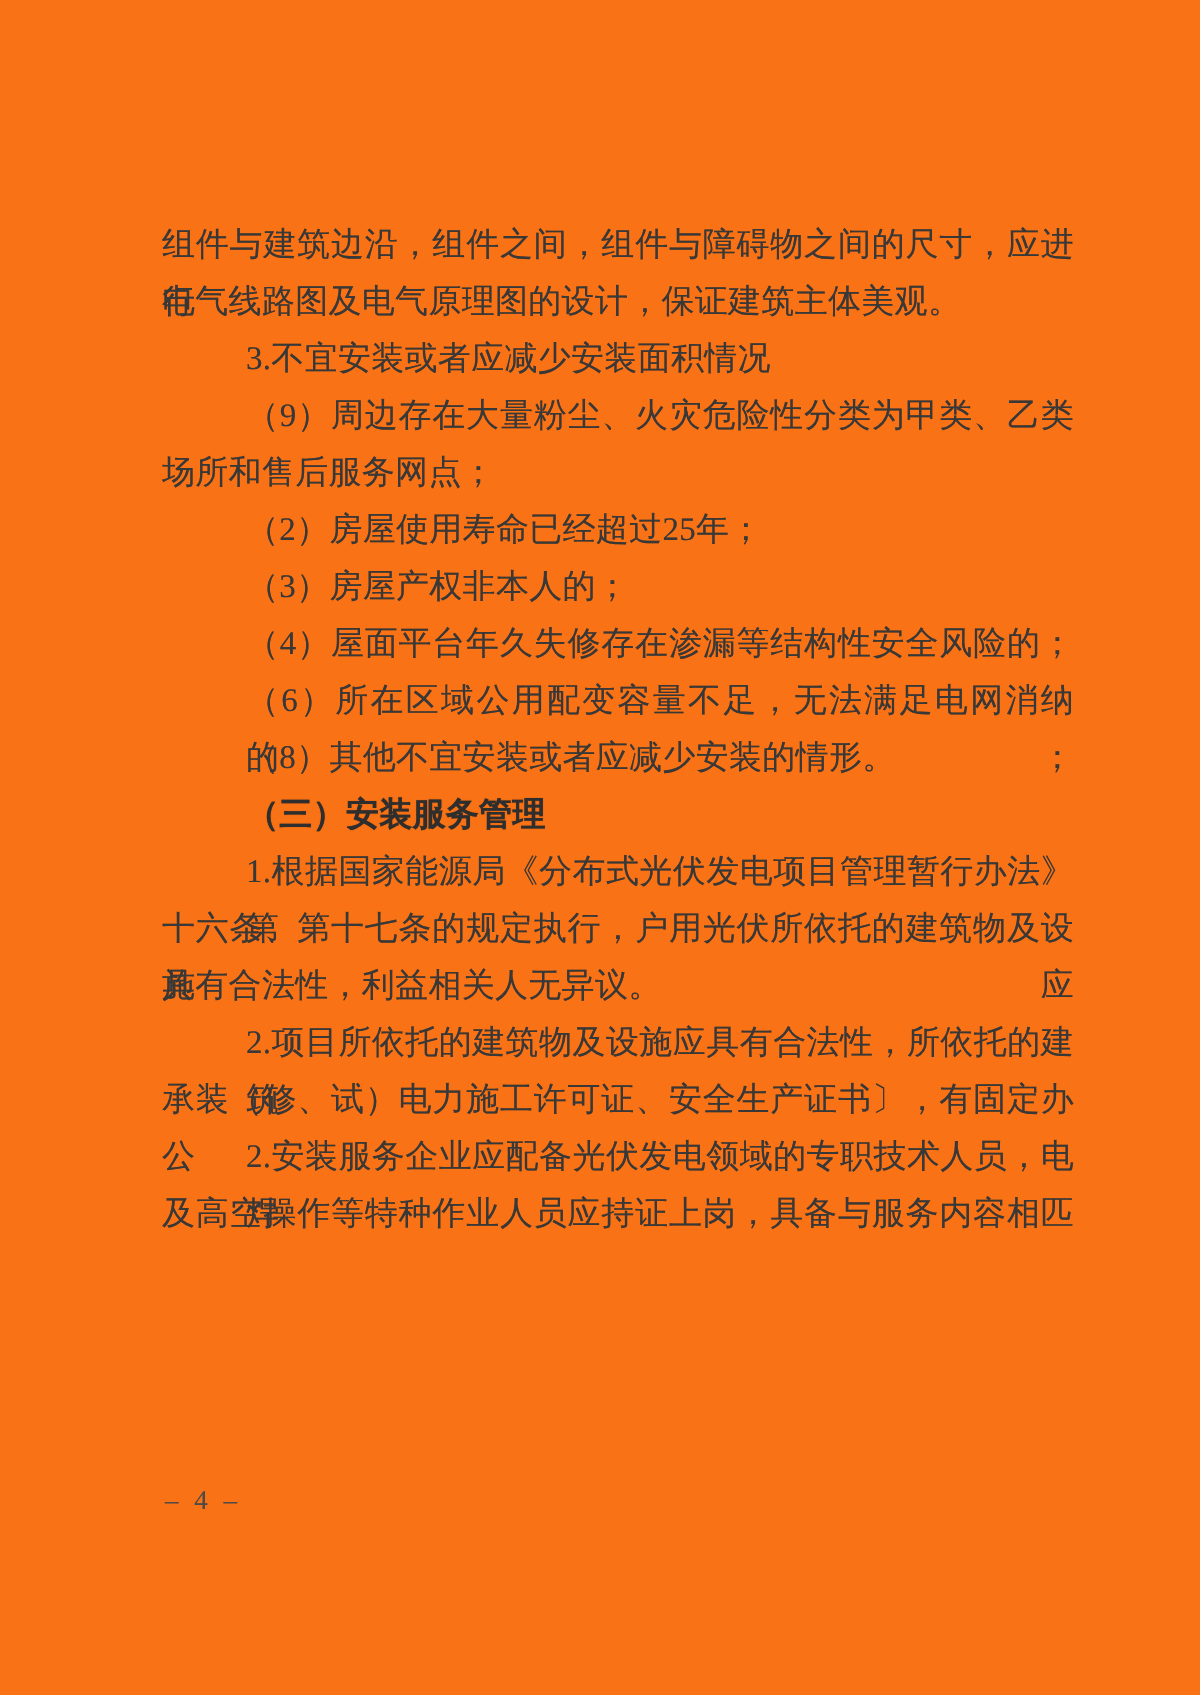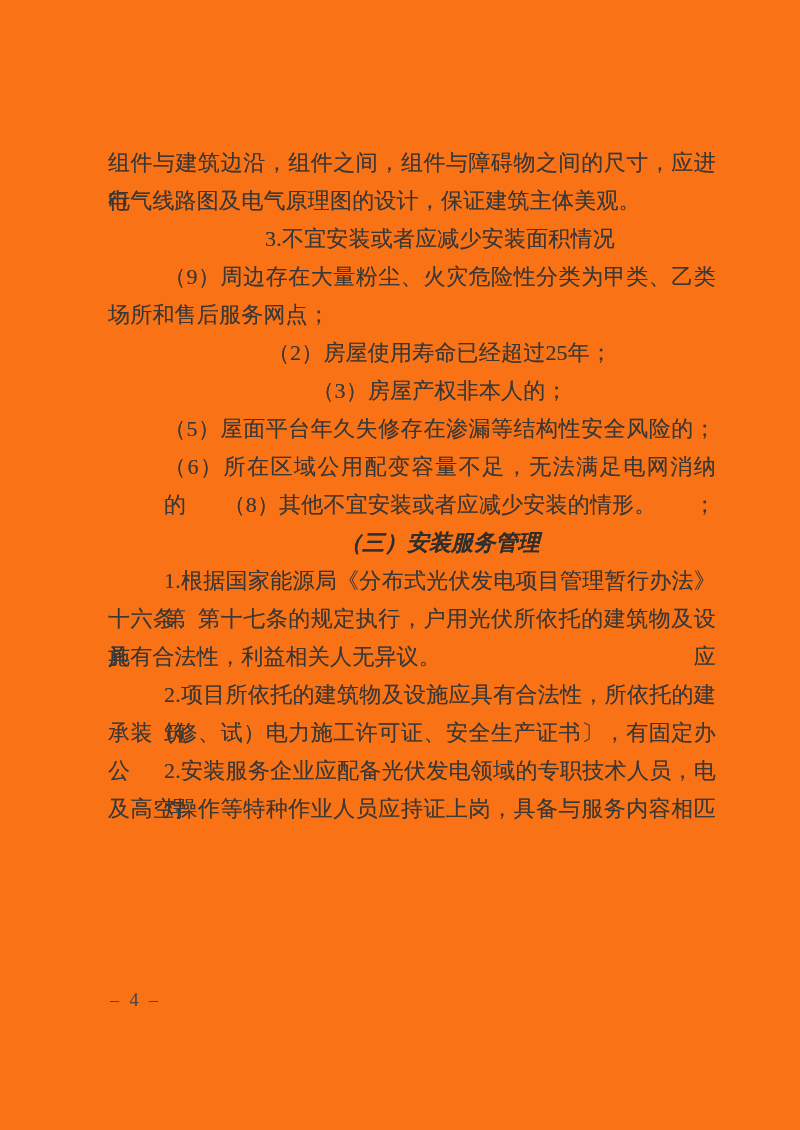--- a/index.html
+++ b/index.html
@@ -23,32 +23,31 @@
   }
   .line {
     height: 38px;
     line-height: 38px;
     font-size: 22px;
     color: #383838;
     white-space: nowrap;
     text-shadow: 0 0 0.4px rgba(40,40,40,0.45);
     letter-spacing: 0.2px;
   }
-  .line.ind { padding-left: 56px; text-align: center; }
+  .line.ind { padding-left: 56px; }
   .line.just {
     white-space: normal;
     text-align: justify;
     text-align-last: justify;
     text-justify: inter-character;
   }
   .line.bold {
     font-weight: bold;
     color: #2e2e2e;
     text-shadow: 0 0 0.6px rgba(30,30,30,0.55);
-    font-style: italic;
   }
   .footer {
     position: absolute;
     left: 110px;
     top: 990px;
     font-size: 18px;
     letter-spacing: 3px;
     color: #4a4a4a;
     text-shadow: 0 0 0.4px rgba(60,60,60,0.4);
   }
@@ -58,21 +57,21 @@
 
 <div class="page">
   <div class="content">
       <div class="line just">组件与建筑边沿，组件之间，组件与障碍物之间的尺寸，应进行</div>
       <div class="line">电气线路图及电气原理图的设计，保证建筑主体美观。</div>
       <div class="line ind">3.不宜安装或者应减少安装面积情况</div>
       <div class="line ind just">（9）周边存在大量粉尘、火灾危险性分类为甲类、乙类</div>
       <div class="line">场所和售后服务网点；</div>
       <div class="line ind">（2）房屋使用寿命已经超过25年；</div>
       <div class="line ind">（3）房屋产权非本人的；</div>
-      <div class="line ind just">（5）屋面平台年久失修存在渗漏等结构性安全风险的；</div>
+      <div class="line ind just">（4）屋面平台年久失修存在渗漏等结构性安全风险的；</div>
       <div class="line ind just">（6）所在区域公用配变容量不足，无法满足电网消纳的；</div>
       <div class="line ind">（8）其他不宜安装或者应减少安装的情形。</div>
       <div class="line ind bold">（三）安装服务管理</div>
       <div class="line ind just">1.根据国家能源局《分布式光伏发电项目管理暂行办法》第</div>
       <div class="line just">十六条、第十七条的规定执行，户用光伏所依托的建筑物及设施应</div>
       <div class="line">具有合法性，利益相关人无异议。</div>
       <div class="line ind just">2.项目所依托的建筑物及设施应具有合法性，所依托的建筑</div>
       <div class="line just">承装（修、试）电力施工许可证、安全生产证书〕，有固定办公</div>
       <div class="line ind just">2.安装服务企业应配备光伏发电领域的专职技术人员，电焊</div>
       <div class="line just">及高空操作等特种作业人员应持证上岗，具备与服务内容相匹</div>

